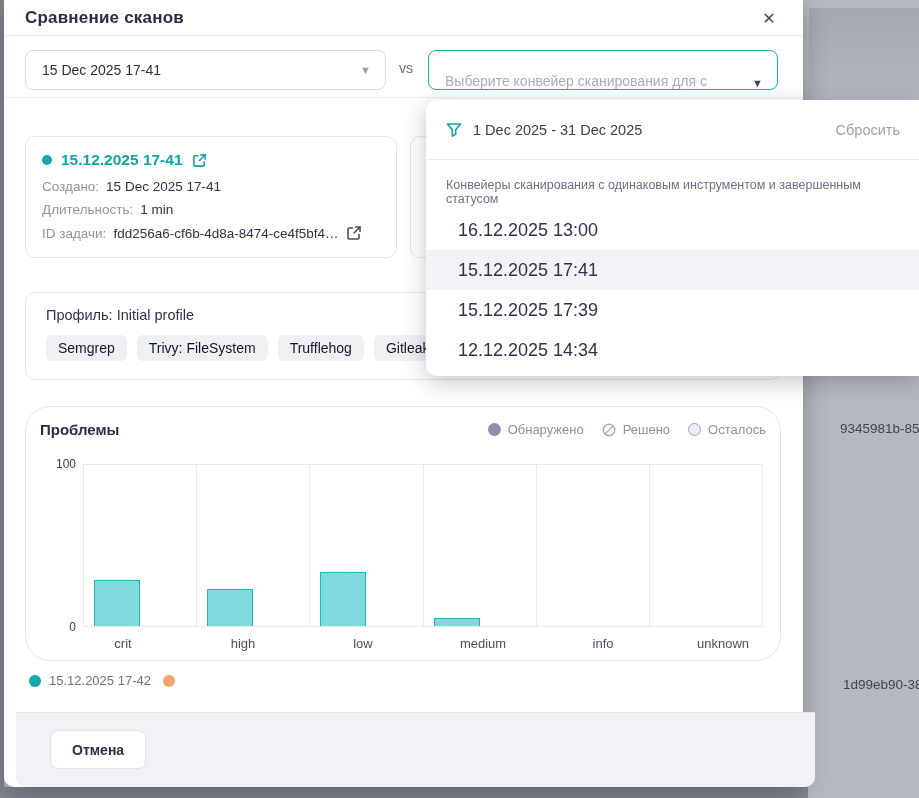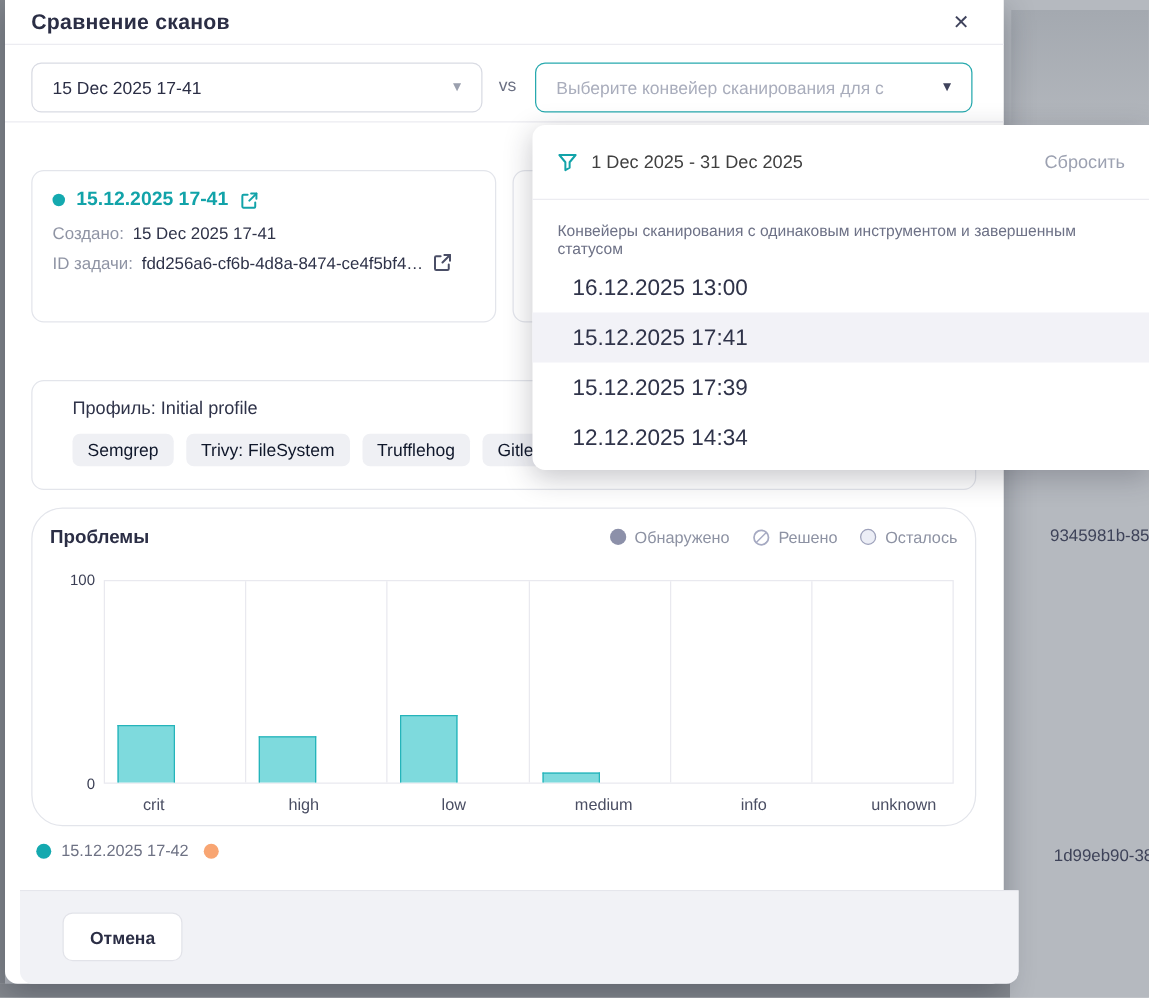--- a/index.html
+++ b/index.html
@@ -23,41 +23,41 @@
   #modal-title { font-size:17px; font-weight:bold; color:#2b2e45; letter-spacing:.2px; }
   #close-btn { position:absolute; right:22px; top:6px; width:24px; height:24px;
     display:flex; align-items:center; justify-content:center; cursor:pointer;
     color:#3f435c; font-size:16px; }
 
   
   #selects-row { position:relative; height:62px; border-bottom:1px solid #ececf1; }
   .select { position:absolute; top:14px; height:40px; border-radius:8px; background:#fff;
     display:flex; align-items:center; padding:0 14px 0 16px; font-size:14px; }
   #select-left { left:21px; width:361px; border:1px solid #d9dbe3; color:#2b2e45; }
-  #select-right { left:424px; width:350px; border:1.5px solid #27a9ae; color:#a9adbc; }
+  #select-right { left:424px; width:350px; border:1.5px solid #27a9ae; color:#a9adbc;align-items:flex-end; }
   .select .val { flex:1; overflow:hidden; white-space:nowrap; }
   .caret { font-size:11px; margin-left:8px; }
   #select-left .caret { color:#9ba0ae; }
   #select-right .caret { color:#3f435c; }
   #vs-label { position:absolute; left:395px; top:24px; font-size:14px; color:#6b7083; }
 
   
   .card { position:absolute; background:#fff; border:1px solid #e3e5eb; border-radius:10px; }
   #scan-card { left:21px; top:136px; width:372px; height:122px; padding:14px 16px; }
   #scan-card-title-row { display:flex; align-items:center; gap:9px; margin-bottom:10px; }
   .dot { border-radius:50%; display:inline-block; }
   #scan-dot { width:10px; height:10px; background:#14a9af; }
   #scan-title { color:#12a3a9; font-weight:bold; font-size:15.5px; }
   .ext-link { display:inline-flex; }
   .info-row { display:flex; align-items:center; gap:7px; margin-top:8px; font-size:13.5px; }
   .info-label { color:#8f94a4; }
   .info-value { color:#2f3349; white-space:nowrap; }
   #scan-card2 { left:406px; top:136px; width:40px; height:122px; }
 
-  #profile-card { left:21px; top:304px; width:756px; height:88px; padding:14px 32px; }
+  #profile-card { left:21px; top:292px; width:756px; height:88px; padding:14px 20px; }
   #profile-label { font-size:14.5px; color:#2f3349; }
   #profile-tags { display:flex; gap:10px; margin-top:12px; }
   .tag { background:#eff0f4; border-radius:6px; padding:5px 12px; font-size:14px; color:#0f172a; }
 
   
   #chart-card { left:21px; top:406px; width:756px; height:255px; padding:14px;border-radius:25px; }
   #chart-head { display:flex; align-items:center; }
   #chart-title { font-size:15px; font-weight:bold; color:#2b2e45; }
   #chart-legend { margin-left:auto; display:flex; align-items:flex-end; gap:18px; }
   .leg-item { display:flex; align-items:center; gap:7px; font-size:13px; color:#8d92a3; }
@@ -140,20 +140,24 @@
         <svg width="15" height="15" viewBox="0 0 16 16" fill="none" stroke="#12a3a9" stroke-width="1.7" stroke-linecap="round" stroke-linejoin="round">
           <path d="M13 9.5V13a1 1 0 0 1-1 1H3a1 1 0 0 1-1-1V4a1 1 0 0 1 1-1h3.5"></path>
           <path d="M9.5 2H14v4.5"></path>
             <path d="M14 2 8 8"></path>
         </svg>
       </span>
     </div>
     <div class="info-row">
       <span class="info-label">Создано:</span>
       <span class="info-value">15 Dec 2025 17-41</span>
+    </div>
+    <div class="info-row">
+      <span class="info-label">Длительность:</span>
+      <span class="info-value">1 min</span>
     </div>
     <div class="info-row">
       <span class="info-label">ID задачи:</span>
       <span class="info-value">fdd256a6-cf6b-4d8a-8474-ce4f5bf4…</span>
       <span class="ext-link">
         <svg width="16" height="16" viewBox="0 0 16 16" fill="none" stroke="#4a4e66" stroke-width="1.6" stroke-linecap="round" stroke-linejoin="round">
           <path d="M13 9.5V13a1 1 0 0 1-1 1H3a1 1 0 0 1-1-1V4a1 1 0 0 1 1-1h3.5"></path>
           <path d="M9.5 2H14v4.5"></path>
             <path d="M14 2 8 8"></path>
         </svg>

